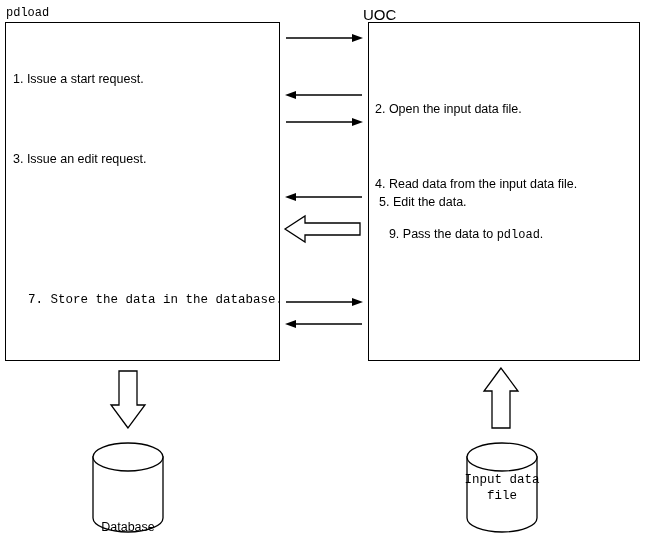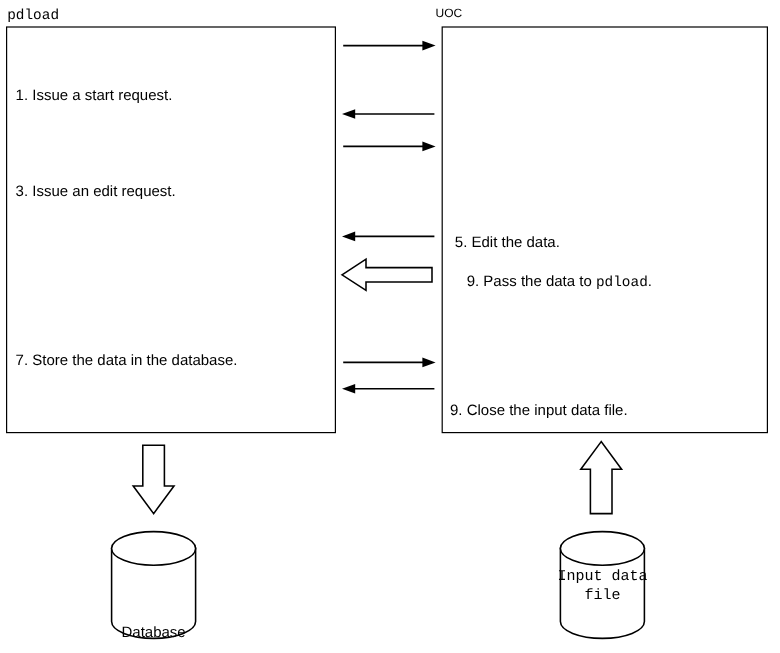--- a/index.html
+++ b/index.html
@@ -61,34 +61,35 @@
     line-height: 1.3;
     white-space: pre-line;
   }
 </style>
 </head>
 <body>
 
 <div class="canvas">
 
   <div class="label mono" style="left:6px; top:6px;">pdload</div>
-  <div class="label" style="left:363px; top:6px; font-size:10px;">UOC</div>
+  <div class="label" style="left:363px; top:6px; font-size:15px;">UOC</div>
 
   <div class="box" style="left:5px; top:22px; width:275px; height:339px;"></div>
   <div class="box" style="left:368px; top:22px; width:272px; height:339px;"></div>
 
   <div class="step" style="left:13px; top:36px;">1. Issue a start request.</div>
   <div class="step" style="left:13px; top:116px;text-align:center;">3. Issue an edit request.</div>
-  <div class="step" style="left:13px; top:257px;">7. Store the data in the database.</div>
+  <div class="step" style="left:28px; top:257px;font-family:Liberation Mono, monospace;">7. Store the data in the database.</div>
 
+  <div class="step" style="left:375px; top:66px;">2. Open the input data file.</div>
+  <div class="step" style="left:375px; top:141px;">4. Read data from the input data file.</div>
   <div class="step" style="left:379px; top:159px;">5. Edit the data.</div>
   <div class="step" style="left:375px; top:177px;">
     <span>9. Pass the data to </span><span class="code">pdload</span><span>.</span>
   </div>
-  <div class="step" style="left:375px; top:299px;">9. Close the input data file.</div>
 
   <svg class="overlay" viewBox="0 0 650 544">
 
     <g>
       <line x1="286" y1="38" x2="360" y2="38" stroke="#000" stroke-width="1.3"></line>
       <polygon points="363,38 352,34 352,42" fill="#000"></polygon>
     </g>
 
     <g>
       <line x1="362" y1="95" x2="288" y2="95" stroke="#000" stroke-width="1.3"></line>

